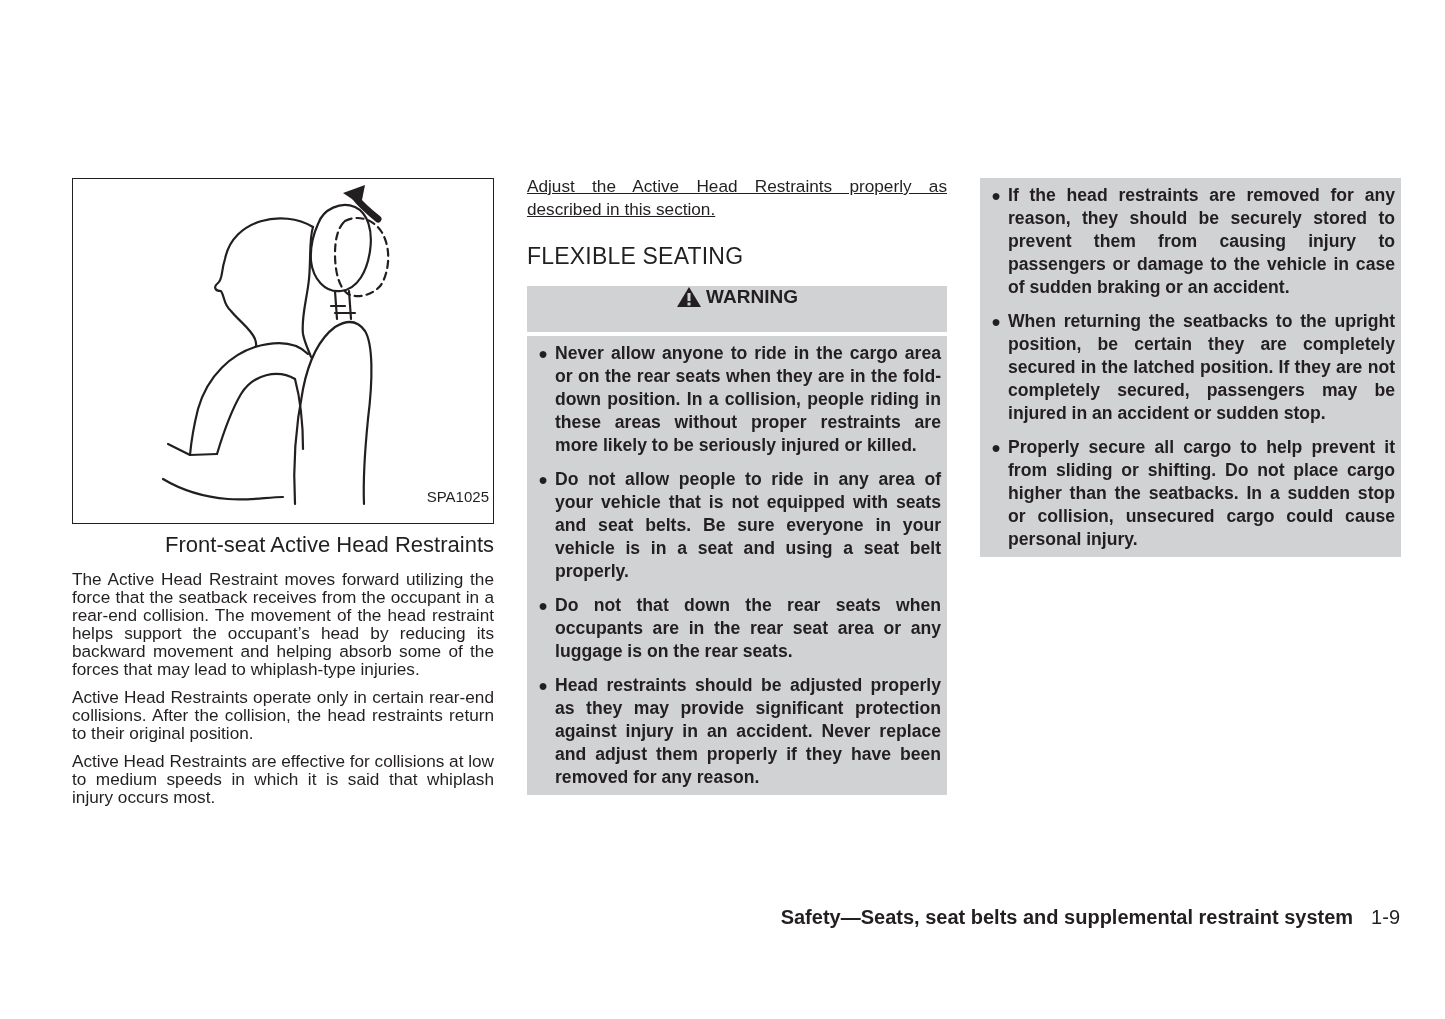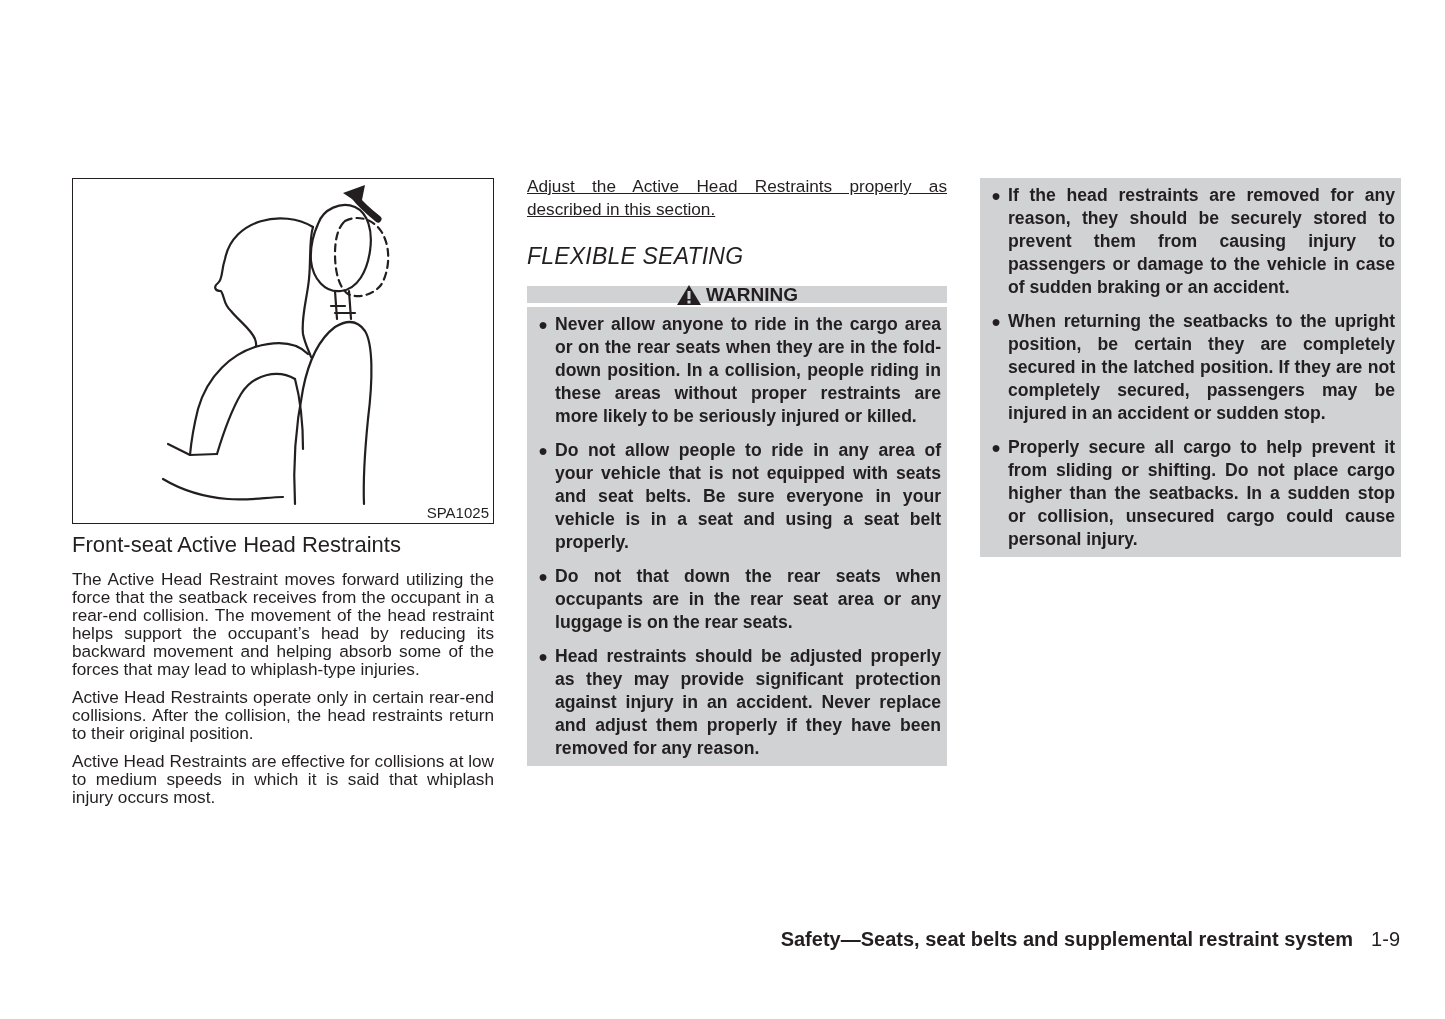--- a/index.html
+++ b/index.html
@@ -5,37 +5,37 @@
   html, body { margin:0; padding:0; background:#ffffff; }
   body { width:1445px; height:1019px; position:relative; overflow:hidden; color:#231f20;
          font-family:"Liberation Sans", sans-serif; }
   .col { position:absolute; }
   #col1 { left:72px; top:178px; width:422px; }
   #col2 { left:527px; top:175px; width:420px; }
   #col3 { left:980px; top:178px; width:421px; }
 
   .figure { position:relative; width:420px; height:344px; border:1.5px solid #231f20; background:#fff; }
   .figure svg { position:absolute; left:0; top:0; }
-  .fig-code { position:absolute; right:4px; bottom:2px; font-size:15px; }
+  .fig-code { position:absolute; right:4px; bottom:18px; font-size:15px; }
 
-  .subhead { font-size:22px; margin:8px 0 12px 0; font-weight:normal; }
+  .subhead { font-size:22px; margin:8px 0 12px 0; font-weight:normal;text-align:right; }
   .body-p { font-size:17.2px; line-height:18px; text-align:justify; margin:0 0 10px 0; }
   .col2-intro { font-size:17.2px; line-height:23px; text-align:justify; margin:0;text-decoration:underline; }
-  .section-title { font-size:23px; margin:22px 0 16px 0; font-weight:normal; letter-spacing:0.2px;font-style:italic; }
+  .section-title { font-size:23px; margin:22px 0 16px 0; font-weight:normal; letter-spacing:0.2px; }
 
-  .warn-head { background:#d1d2d4; height:17px; display:flex; align-items:center; justify-content:center;
+  .warn-head { background:#d1d2d4; height:46px; display:flex; justify-content:center;
                font-weight:bold; font-size:19px; margin-bottom:4px; }
   .warn-head .tri { margin-right:4px; display:inline-block; width:26px; height:22px; }
   .gray-box { background:#d1d2d4; padding:6px 6px 6px 4px; }
   .bullet { display:flex; font-weight:bold; font-size:17.6px; line-height:23px; margin-bottom:11px; }
   .bullet:last-child { margin-bottom:0; }
   .bullet .dot { width:24px; flex:0 0 24px; text-align:center; font-size:16px; }
   .bullet .txt { flex:1; text-align:justify; }
 
-  #footer { position:absolute; right:45px; top:928px; font-size:20px; font-weight:bold; white-space:nowrap; }
+  #footer { position:absolute; right:45px; top:906px; font-size:20px; font-weight:bold; white-space:nowrap; }
   #footer .page { font-weight:normal; margin-left:18px; }
 </style>
 </head>
 <body>
 
 <div class="col" id="col1">
   <div class="figure">
     <svg width="420" height="344" viewBox="0 0 420 344" fill="none" stroke="#231f20" stroke-width="2.2" stroke-linecap="round" stroke-linejoin="round">
 
       <path d="M240 48 C 210 30, 160 40, 152 80 C 148 92, 150 100, 145 104 C 140 108, 142 112, 148 112

